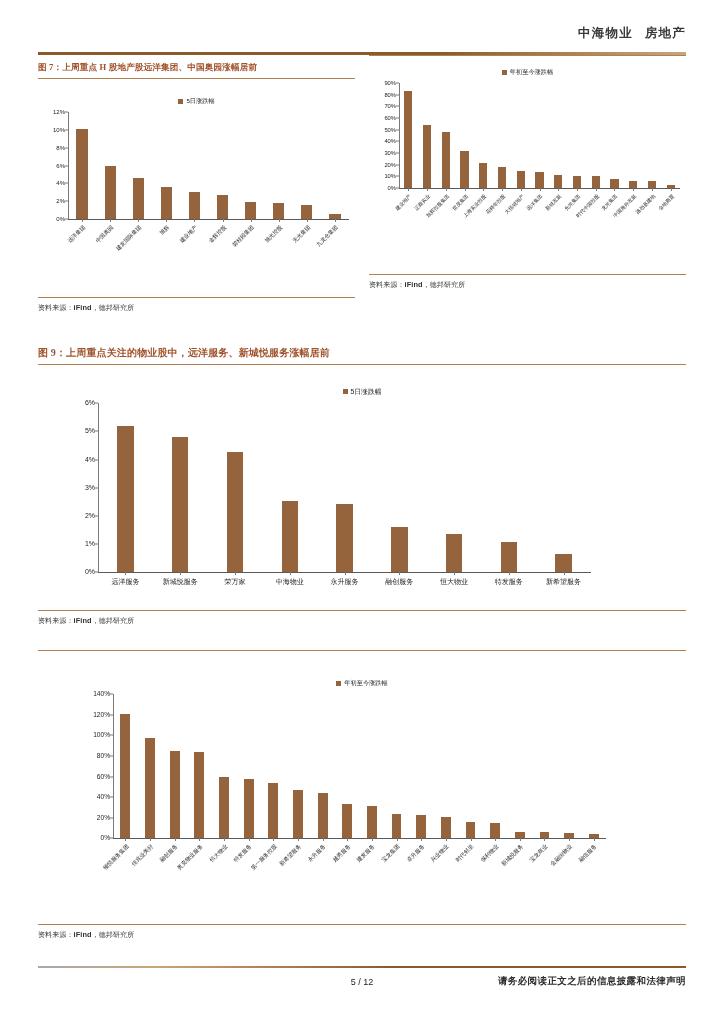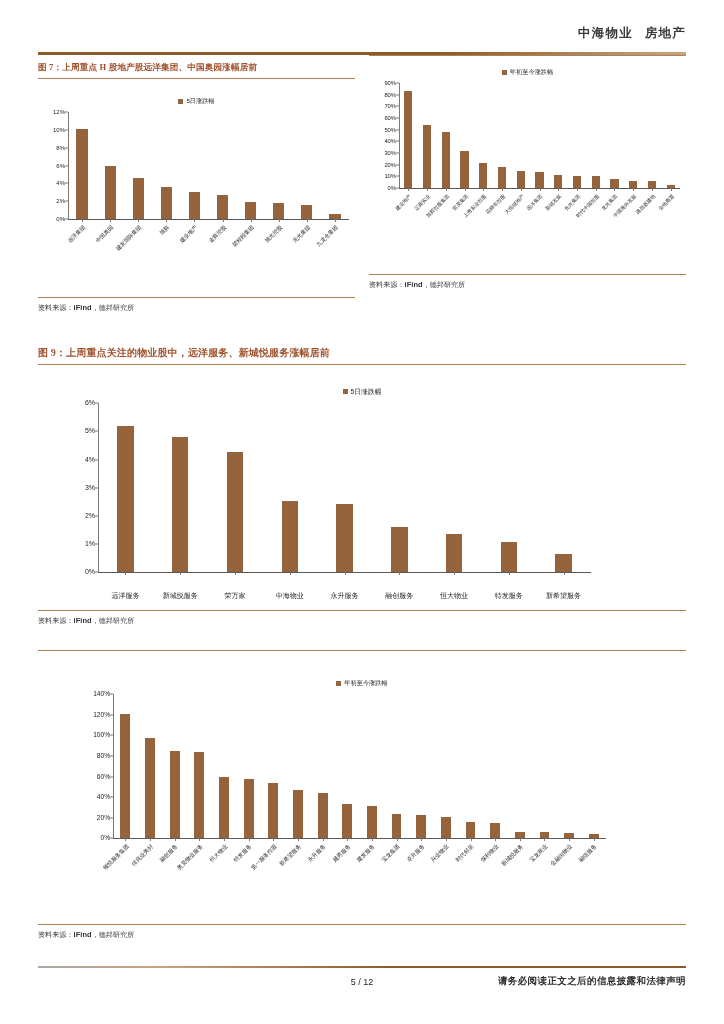--- a/index.html
+++ b/index.html
@@ -489,21 +489,21 @@
             </div>
             <div class="barcell">
               <div class="bar" title="特发服务: 1.04%" style="height: 29.2933px; width: 30%; background: rgb(150, 100, 60);"></div>
               <span class="xtickmark"></span>
             </div>
             <div class="barcell">
               <div class="bar" title="新希望服务: 0.62%" style="height: 17.4633px; width: 30%; background: rgb(150, 100, 60);"></div>
               <span class="xtickmark"></span>
             </div>
           </div>
-          <div class="xlabels" style="left: 60px; top: 194px; width: 493px; height: 30px;">
+          <div class="xlabels" style="left: 60px; top: 180px; width: 493px; height: 30px;">
             <div class="xlabcell" style="left: 0px; width: 54.7778px; top: 0px; height: 30px;">
               <span class="xlab horiz" style="font-size: 7px;">远洋服务</span>
             </div>
             <div class="xlabcell" style="left: 54.7778px; width: 54.7778px; top: 0px; height: 30px;">
               <span class="xlab horiz" style="font-size: 7px;">新城悦服务</span>
             </div>
             <div class="xlabcell" style="left: 109.556px; width: 54.7778px; top: 0px; height: 30px;">
               <span class="xlab horiz" style="font-size: 7px; text-align: center;">荣万家</span>
             </div>
             <div class="xlabcell" style="left: 164.333px; width: 54.7778px; top: 0px; height: 30px;">

